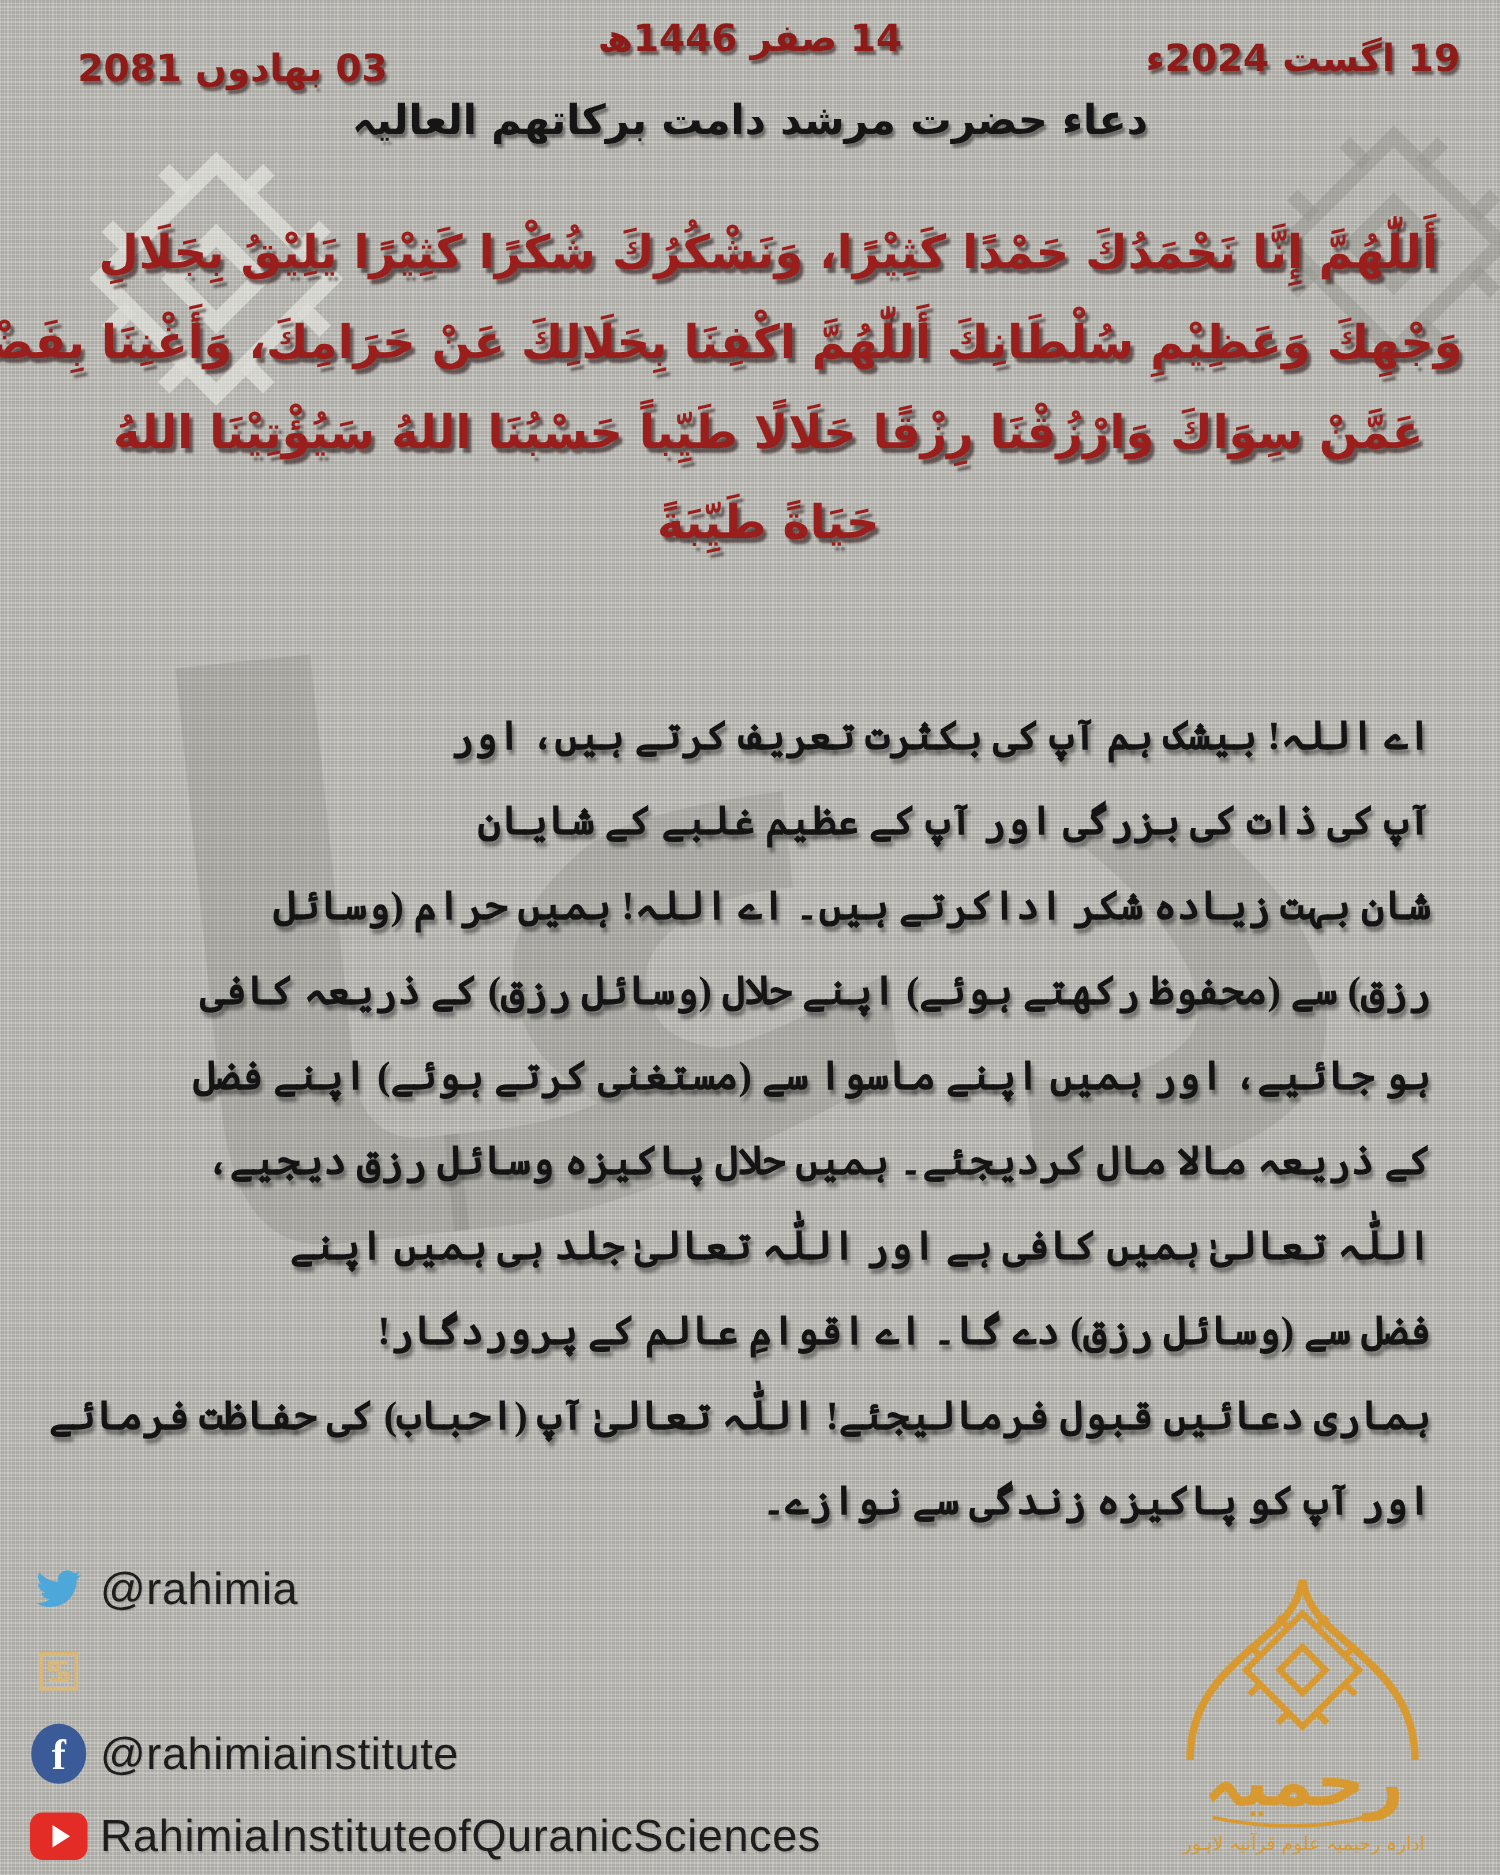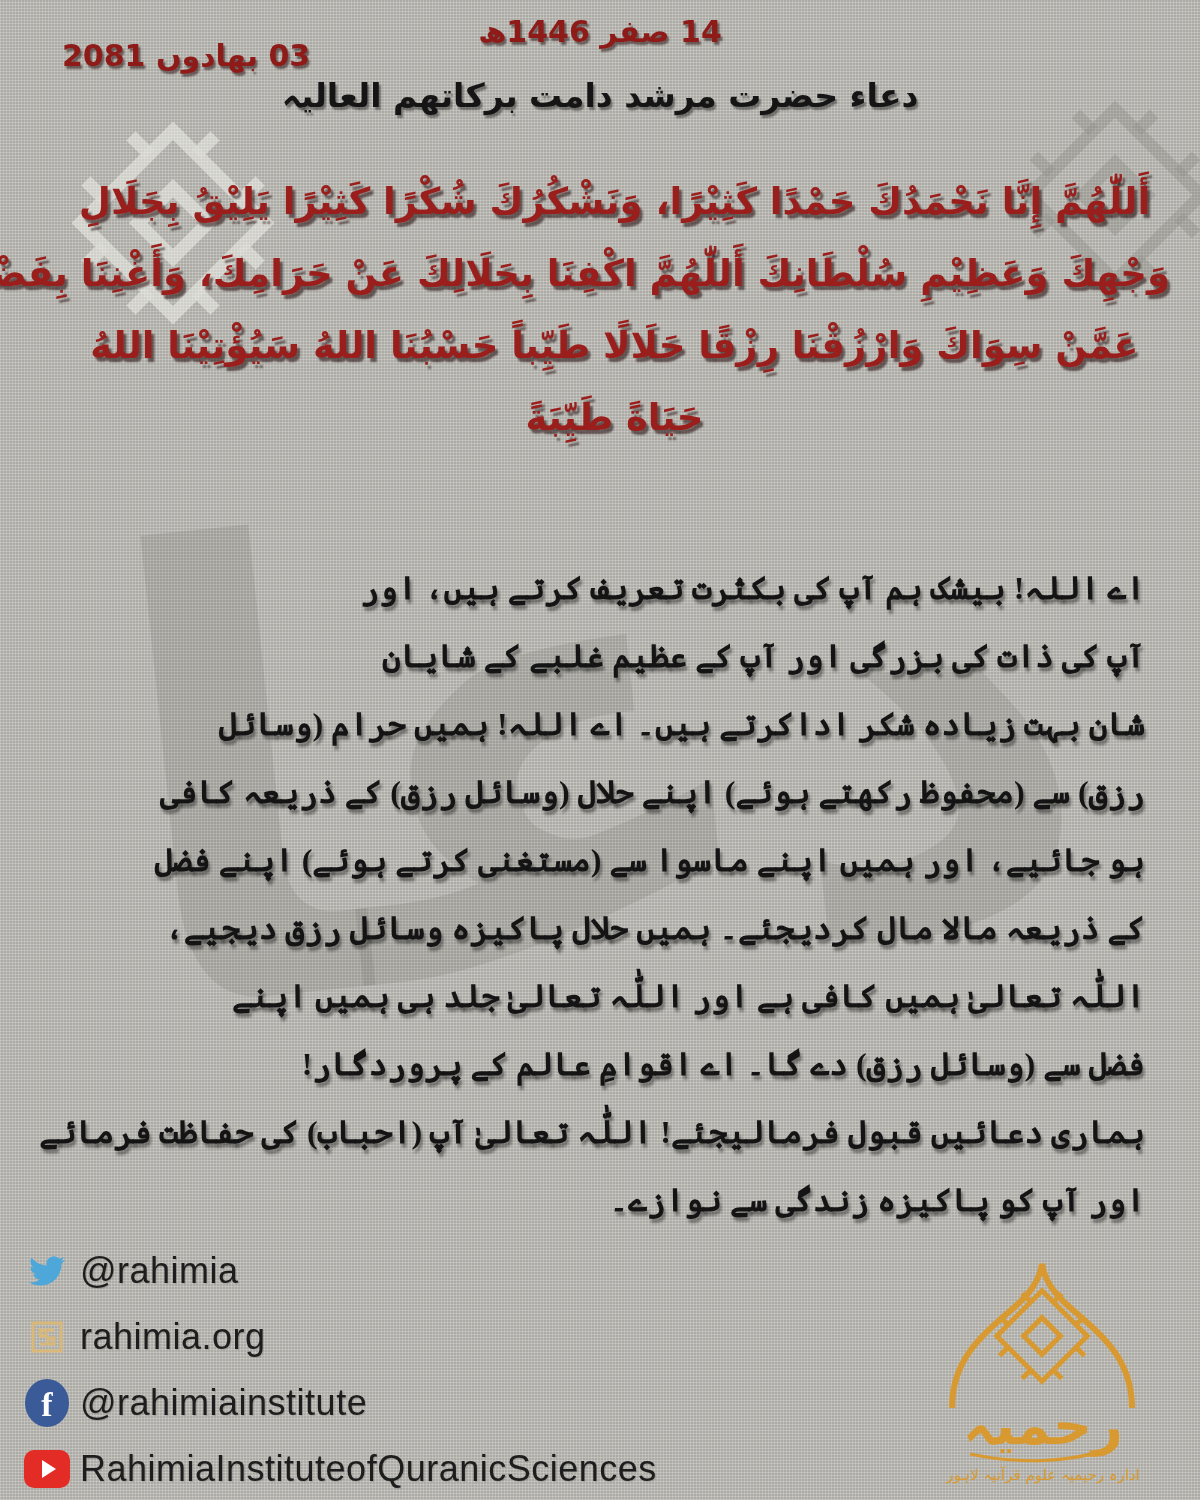--- a/index.html
+++ b/index.html
@@ -120,20 +120,21 @@
   </svg>
 
   <svg class="wm wm-kufic-tr" width="270" height="270" viewBox="0 0 200 200">
     <g transform="rotate(45 100 100)" fill="none" stroke="rgba(122,122,115,0.55)" stroke-width="9">
       <rect x="55" y="55" width="90" height="90"></rect>
       <rect x="83" y="83" width="34" height="34"></rect>
       <path d="M78 55 v-18 M122 55 v-18 M78 145 v18 M122 145 v18 M55 78 h-18 M55 122 h-18 M145 78 h18 M145 122 h18"></path>
     </g>
   </svg>
 
+  <div class="date date-greg">19 اگست 2024ء</div>
   <div class="date date-hijri">14 صفر 1446ھ</div>
   <div class="date date-bik">03 بھادوں 2081</div>
 
   <div class="title">دعاء حضرت مرشد دامت برکاتھم العالیہ</div>
 
   <div class="arabic-block">
     <div class="arabic-line">أَللّٰهُمَّ إِنَّا نَحْمَدُكَ حَمْدًا كَثِيْرًا، وَنَشْكُرُكَ شُكْرًا كَثِيْرًا يَلِيْقُ بِجَلَالِ</div>
     <div class="arabic-line">وَجْهِكَ وَعَظِيْمِ سُلْطَانِكَ أَللّٰهُمَّ اكْفِنَا بِحَلَالِكَ عَنْ حَرَامِكَ، وَأَغْنِنَا بِفَضْلِكَ</div>
     <div class="arabic-line">عَمَّنْ سِوَاكَ وَارْزُقْنَا رِزْقًا حَلَالًا طَيِّباً حَسْبُنَا اللهُ سَيُؤْتِيْنَا اللهُ</div>
     <div class="arabic-line">حَيَاةً طَيِّبَةً</div>
@@ -165,21 +166,20 @@
 
     <div class="social-row">
       <span class="icon-box">
         <svg width="34" height="34" viewBox="0 0 34 34">
           <g fill="none" stroke="#d9b878" stroke-width="3">
             <rect x="3" y="3" width="28" height="28"></rect>
             <path d="M10 10 h6 v6 h-6 z M18 18 h6 v6 h-6 z M18 10 h6 M10 24 h6"></path>
           </g>
         </svg>
       </span>
-      <span class="social-handle">rahimia.org</span>
     </div>
 
     <div class="social-row">
       <span class="icon-box">
         <span class="fb-circle">f</span>
       </span>
       <span class="social-handle">@rahimiainstitute</span>
     </div>
 
     <div class="social-row">

